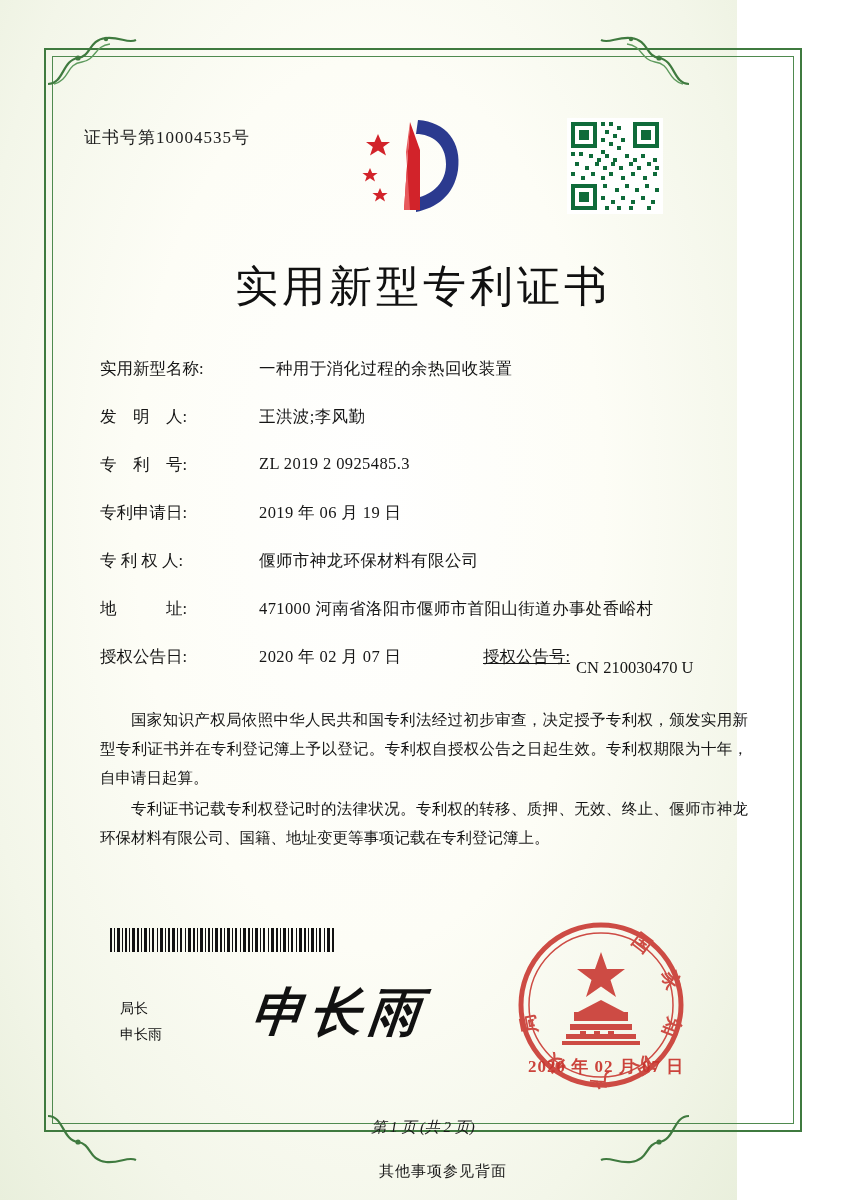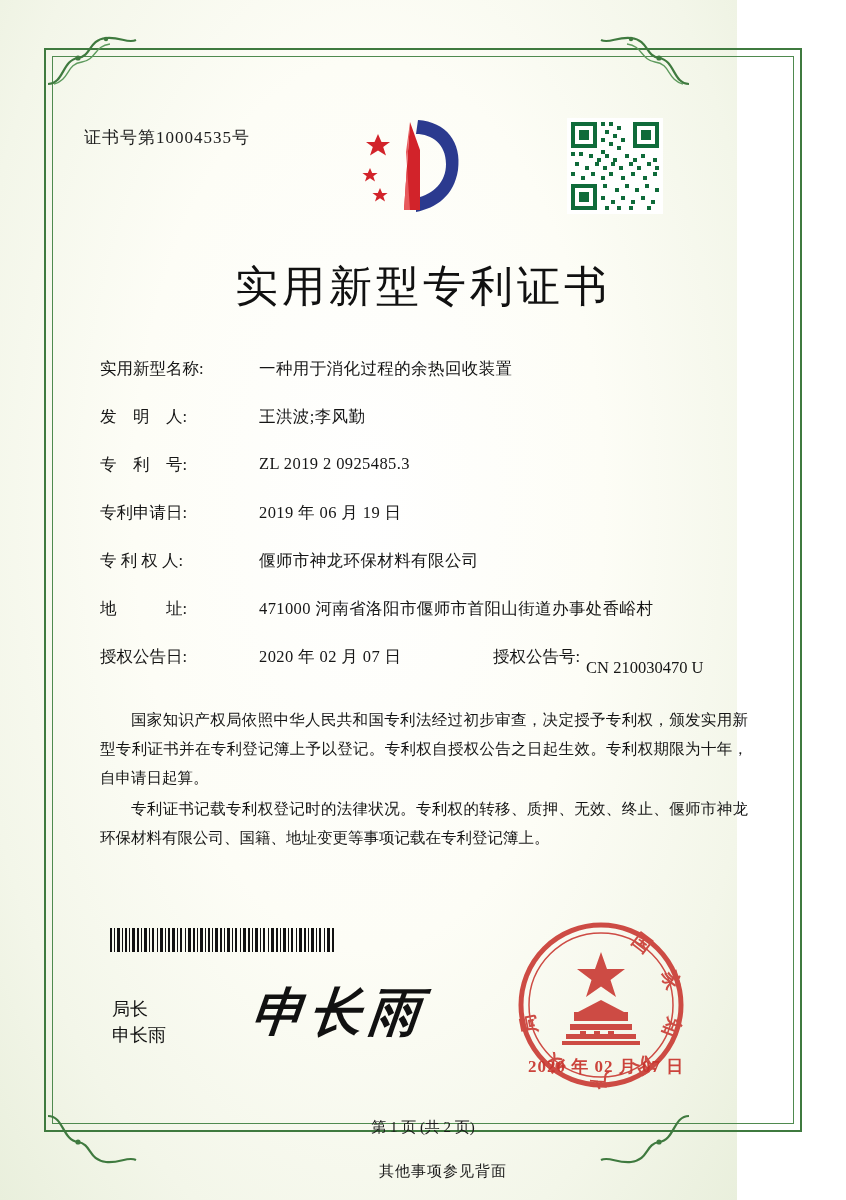--- a/index.html
+++ b/index.html
@@ -118,22 +118,23 @@
     flex: 1;
     letter-spacing: 0.4px;
     margin-left: 47px;
   }
   .frow.dual .fvalue {
     flex: 0 0 auto;
     min-width: 210px;
   }
   .flabel2 {
     flex: 0 0 auto;
-    margin-left: 24px;
+    margin-left: 14px;
     white-space: nowrap;
+    text-decoration: underline;
   }
   .fvalue2 {
     flex: 1;
     margin-left: 6px;
     margin-top: 12px;
   }
 
   
   .paras {
     position: absolute;
@@ -155,23 +156,23 @@
     position: absolute;
     left: 110px;
     top: 928px;
     width: 226px;
     height: 24px;
   }
 
   
   .sig-labels {
     position: absolute;
-    left: 112px;
+    left: 120px;
     top: 996px;
-    font-size: 18px;
+    font-size: 14px;
     line-height: 26px;
     color: #111;
     font-family: Liberation Serif, serif;
   }
   .sig-script {
     position: absolute;
     left: 252px;
     top: 978px;
     font-size: 52px;
     font-family: "DejaVu Serif", "Liberation Serif", serif;
@@ -204,20 +205,21 @@
 
   
   .page-no {
     position: absolute;
     top: 1118px;
     left: 0;
     width: 846px;
     text-align: center;
     font-size: 15px;
     color: #1a1a1a;
+    font-style: italic;
   }
   .back-note {
     position: absolute;
     top: 1162px;
     left: 0;
     width: 846px;
     text-align: center;
     font-size: 15px;
     color: #1a1a1a;
     letter-spacing: 1px;

